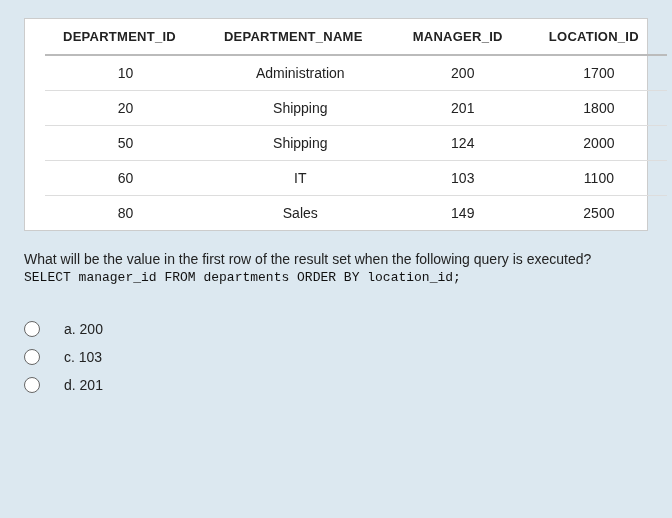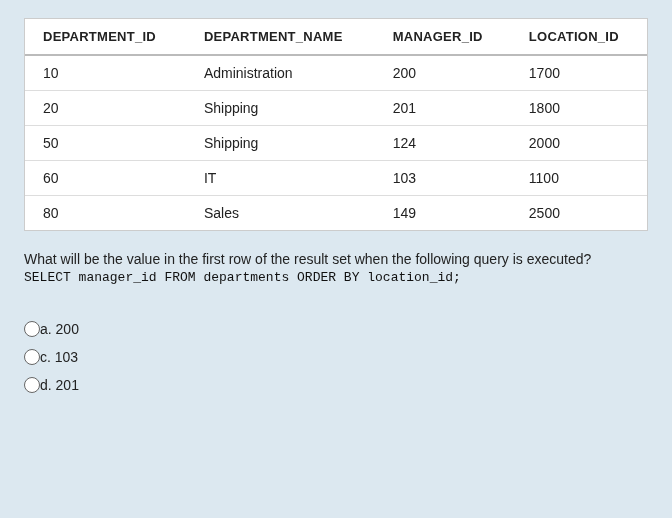--- a/index.html
+++ b/index.html
@@ -14,60 +14,62 @@
     }
     .table-wrapper {
       background: #fff;
       border: 1px solid #ccc;
       margin-bottom: 18px;
       width: 100%;
     }
     table {
       width: 100%;
       border-collapse: collapse;
+      margin-left: 20px;
     }
     thead tr {
       border-bottom: 2px solid #bbb;
     }
     thead th {
       font-weight: bold;
       padding: 10px 18px;
       text-align: left;
       font-size: 13px;
       letter-spacing: 0.02em;
     }
     tbody tr {
       border-bottom: 1px solid #ddd;
     }
     tbody tr:last-child {
       border-bottom: none;
     }
     tbody td {
       padding: 9px 18px;
       font-size: 14px;
+      text-align: center;
     }
     .question-text {
       font-size: 14px;
       line-height: 1.5;
     }
     .query-code {
       font-family: 'Courier New', Courier, monospace;
       font-size: 13px;
       margin-bottom: 36px;
       color: #111;
     }
     .options {
       display: flex;
       flex-direction: column;
       gap: 12px;
     }
     .option-item {
       display: flex;
       align-items: center;
-      gap: 0;
+      gap: 24px;
       font-size: 14px;
     }
     .radio-circle {
       width: 16px;
       height: 16px;
       border-radius: 50%;
       border: 1.5px solid #666;
       display: inline-flex;
       align-items: center;
       justify-content: center;

